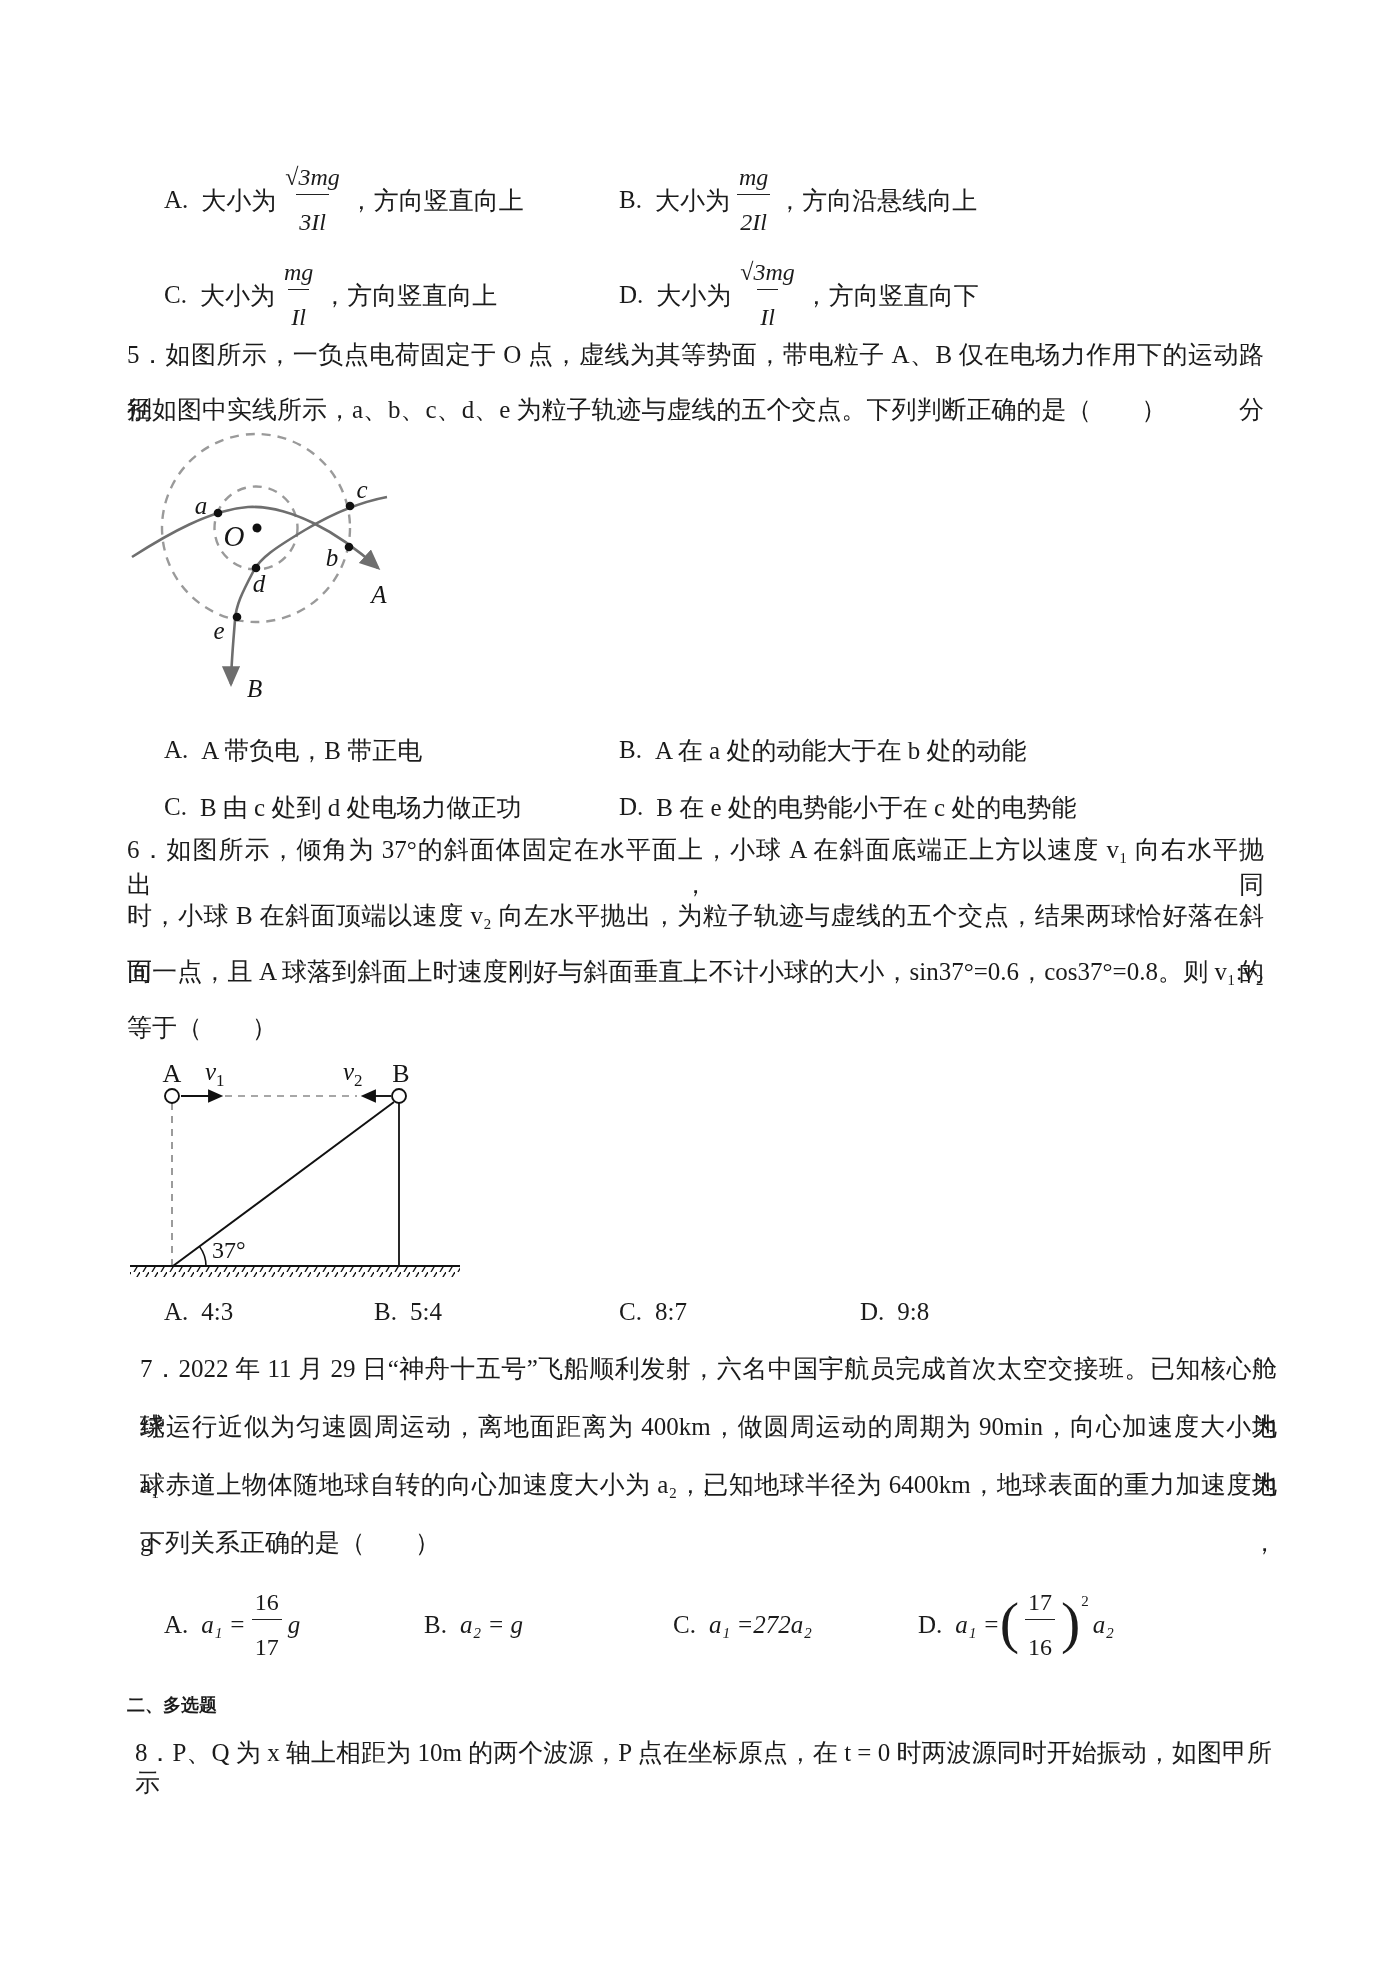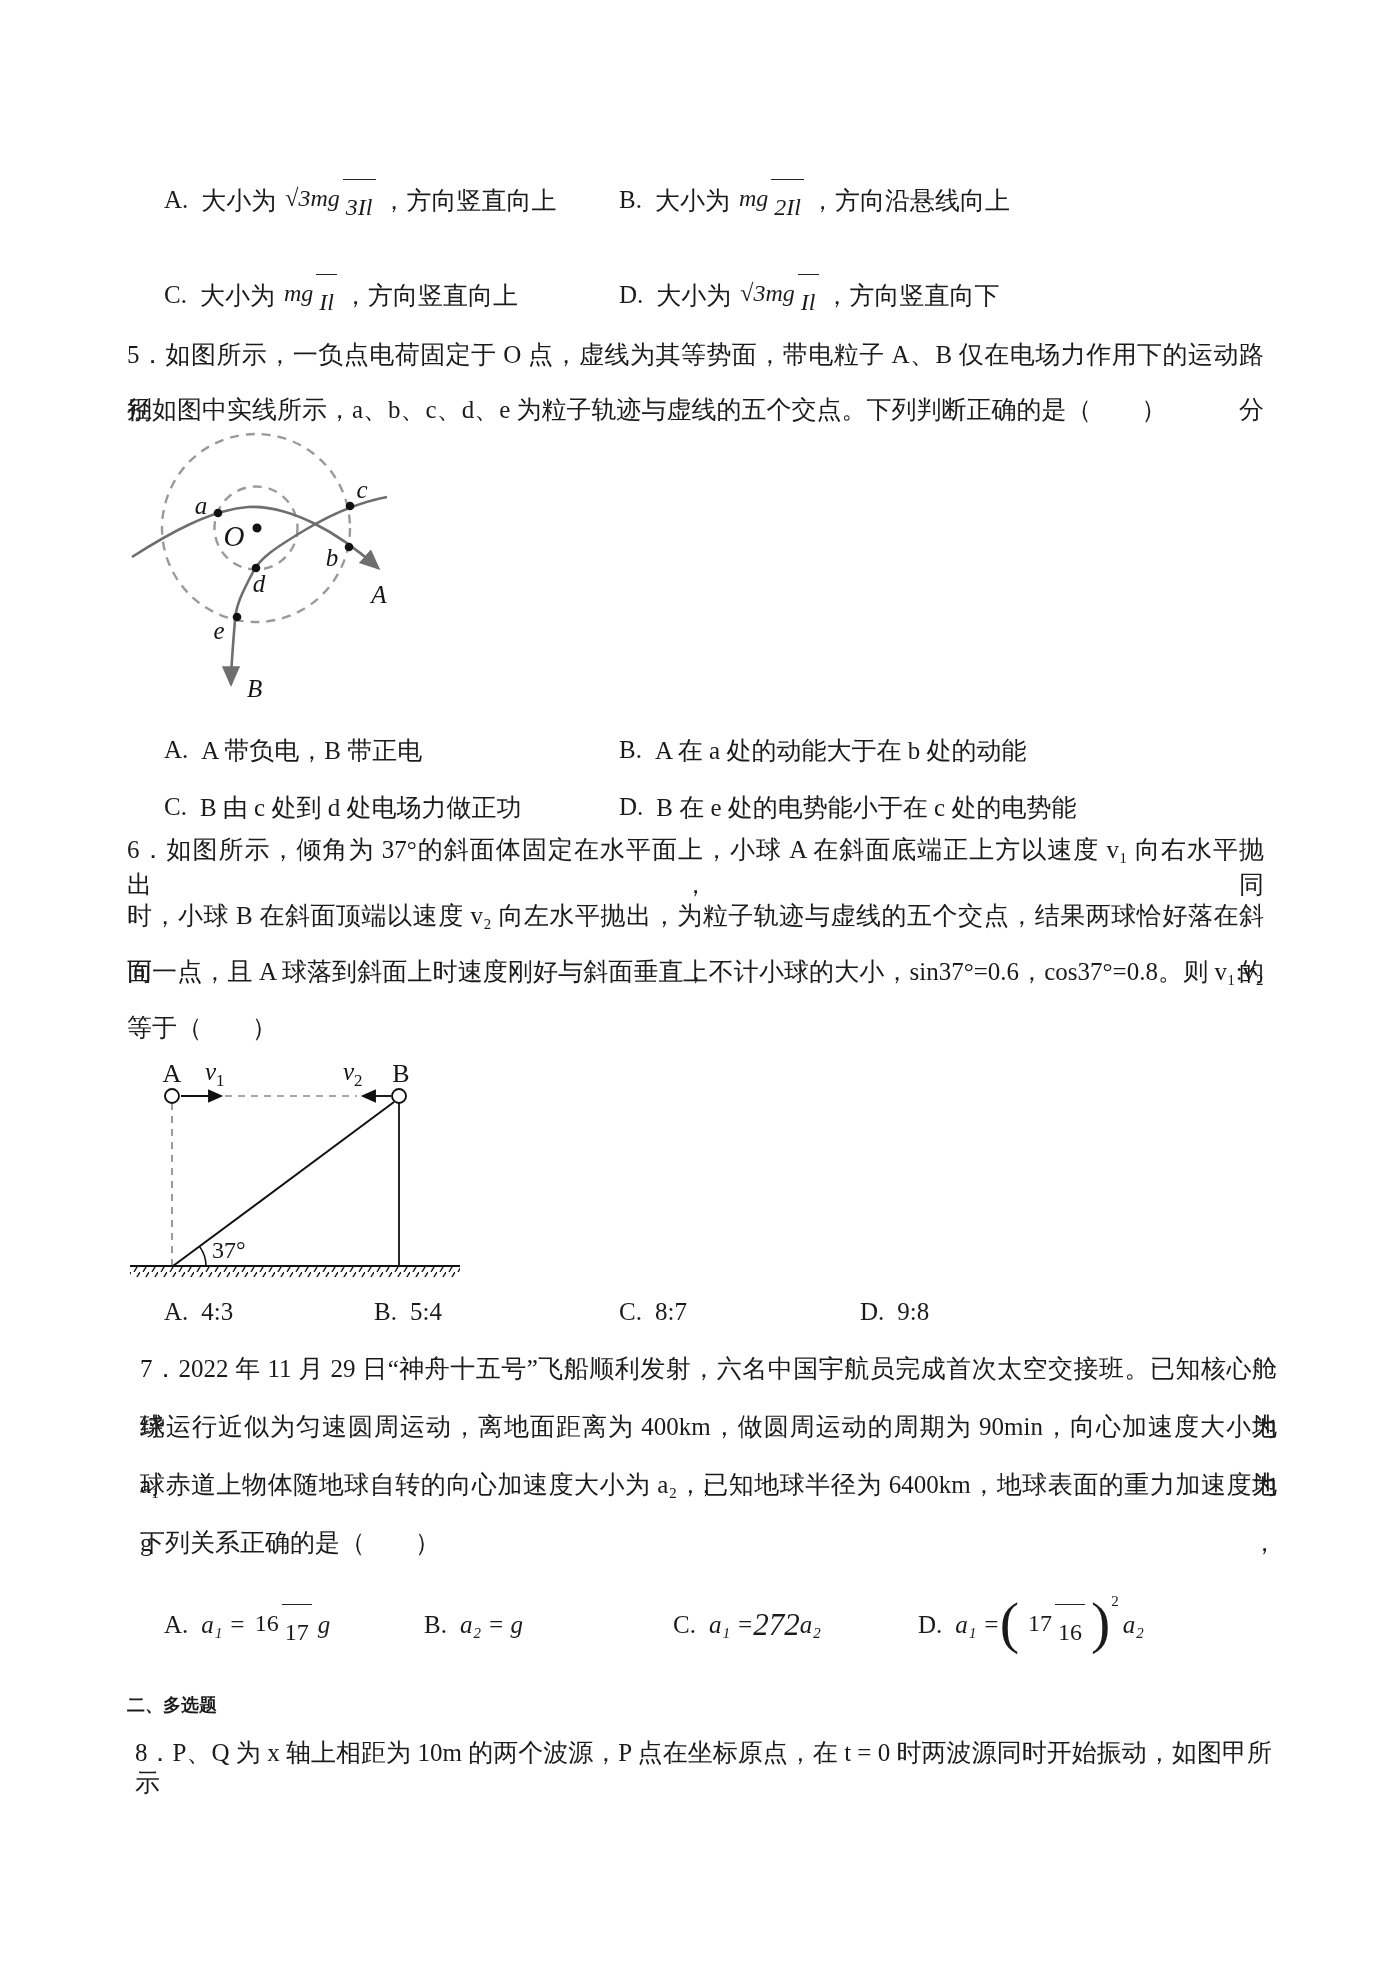--- a/index.html
+++ b/index.html
@@ -34,21 +34,21 @@
   }
   .optcell{
     display:flex;
     align-items:center;
     white-space:nowrap;
   }
   .olabel{margin-right:13px;}
   .math{font-style:italic;}
   .frac{
     display:inline-flex;
-    flex-direction:row;
+    flex-direction:column;
     align-items:center;
     vertical-align:middle;
     margin:0 6px;
     line-height:1.15;
     font-size:24px;
   }
   .frac .fnum{display:block;padding:0 3px 2px 3px;}
   .frac .fden{display:block;border-top:1.6px solid #222;padding:14px 3px 0 3px;}
   .paren{
     font-size:58px;
@@ -58,21 +58,21 @@
     position:relative;
     top:-2px;
     font-style:normal;
   }
   .exp{
     font-size:15px;
     position:relative;
     top:-24px;
     margin-left:1px;
   }
-  .big272{font-size:31px;}
+  .big272{font-size:25px;}
   .section-title{
     font-weight:700;
     font-size:18px;
     line-height:30px;
     white-space:nowrap;
   }
   svg text{font-family:"Liberation Serif","DejaVu Serif",serif;fill:#161616;}
   .svgi{font-style:italic;font-size:25px;}
   .svgo{font-style:italic;font-size:29px;}
   .svgu{font-style:normal;font-size:26px;}

